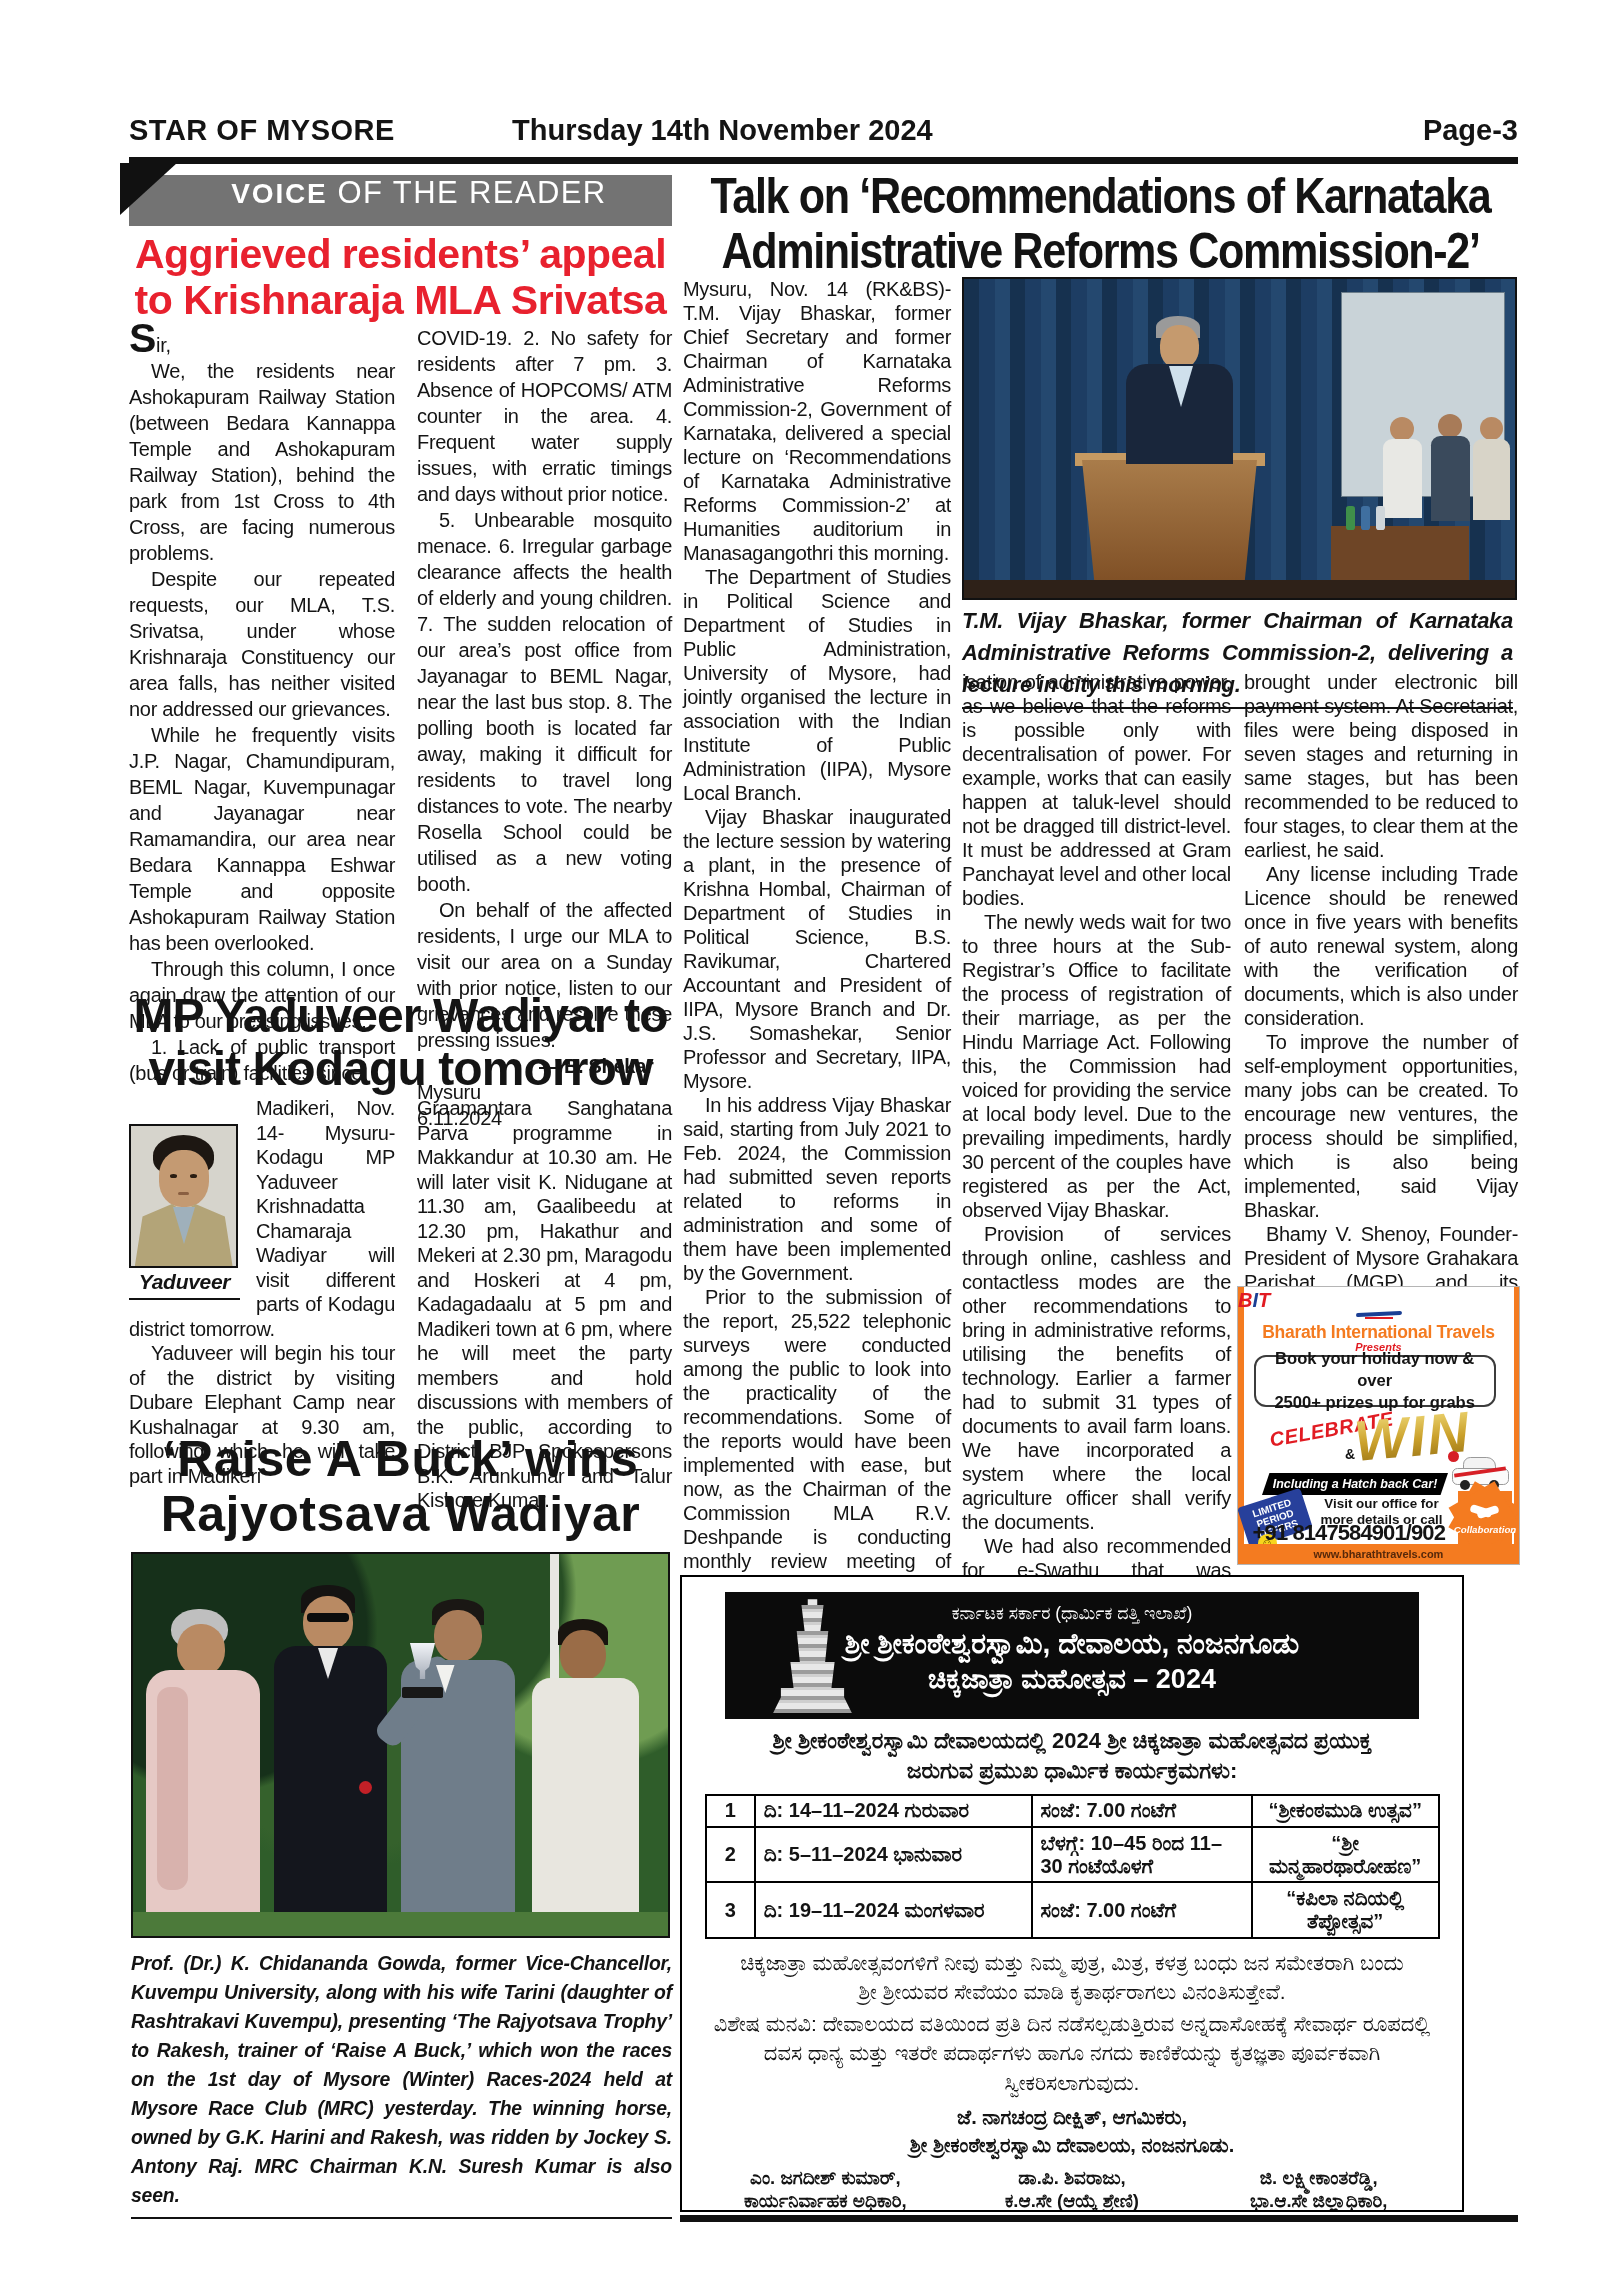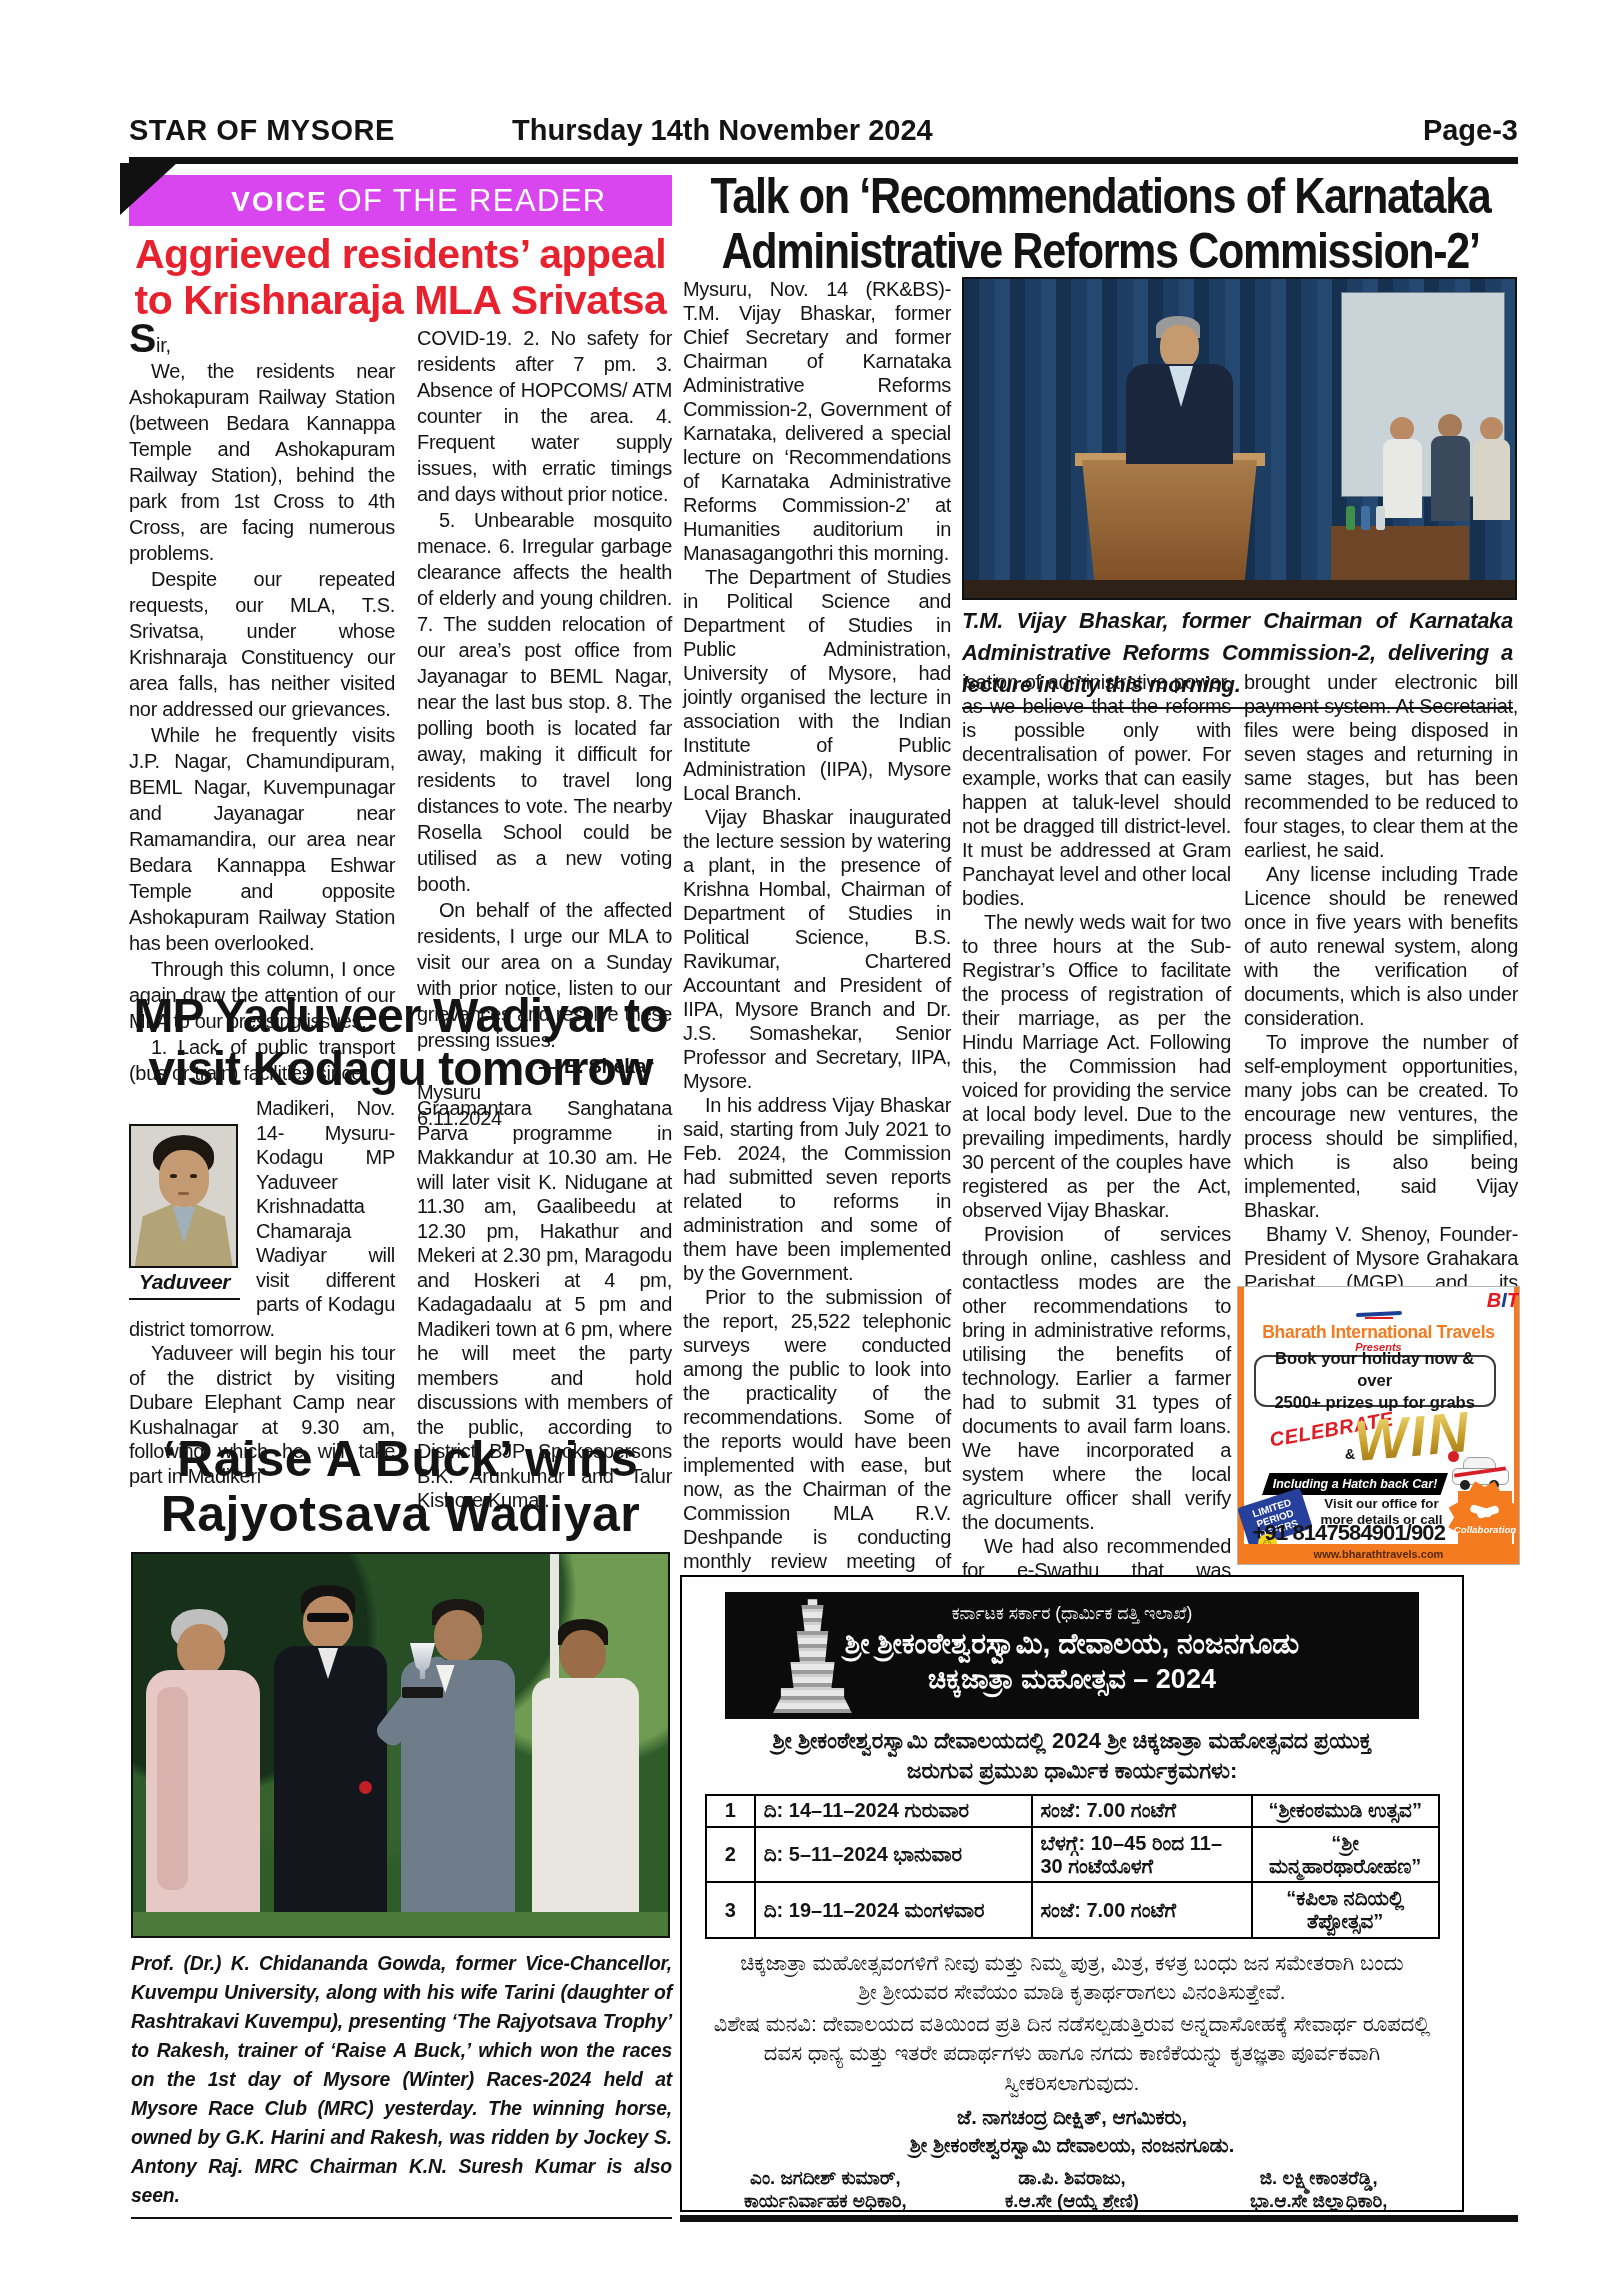--- a/index.html
+++ b/index.html
@@ -8,22 +8,22 @@
         font-family:"Liberation Sans",sans-serif;color:#141414;overflow:hidden;}
   .abs{position:absolute;}
 
   
   .mast-paper{left:129px;top:114px;font-size:29px;font-weight:bold;letter-spacing:0.5px;}
   .mast-date{left:512px;top:114px;font-size:29px;font-weight:bold;}
   .mast-page{left:1384px;top:114px;width:134px;text-align:right;font-size:29px;font-weight:bold;}
   .mast-rule{left:129px;top:157px;width:1389px;height:6.5px;background:#111;}
 
   
-  .voice-banner{left:129px;top:175px;width:543px;height:51px;background:#d946ef;
-                display:flex;align-items:center;justify-content:center;}
+  .voice-banner{left:129px;top:175px;width:543px;height:51px;background:#737373;
+                display:flex;justify-content:center;}
   .voice-banner .fold{position:absolute;left:-9.2px;top:-12px;width:0;height:0;
                 border-top:52px solid #111;border-right:57px solid transparent;}
   .voice-text{color:#fff;font-size:31px;letter-spacing:1.4px;white-space:nowrap;padding-left:37px;}
   .voice-text b{font-weight:800;font-size:28px;letter-spacing:1.8px;}
 
   .red-headline{left:129px;top:231px;width:543px;text-align:center;color:#e8212e;
                 font-size:41px;line-height:46px;font-weight:bold;letter-spacing:-0.5px;}
 
   
   .jtext p{margin:0;text-indent:22px;text-align:justify;}
@@ -107,21 +107,21 @@
   .talk-floor{position:absolute;left:0;bottom:0;width:100%;height:18.5px;background:#2e2118;}
   .talk-caption{left:962px;top:605px;width:551px;font-size:22px;line-height:32px;
                 font-weight:bold;font-style:italic;text-align:justify;letter-spacing:-0.3px;
                 border-bottom:2.8px solid #111;padding-bottom:5.5px;}
 
   
   .ad{left:1237px;top:1286px;width:281px;height:277px;background:#fff;border:0.9px solid #b5b5b5;overflow:hidden;}
   .ad-strip{position:absolute;top:0;bottom:0;width:5.5px;background:#f47b20;}
   .ad-bar{position:absolute;left:5.5px;right:5.5px;bottom:0;height:20px;background:#f47b20;
           display:flex;align-items:center;justify-content:center;font-size:11px;font-weight:800;color:#56280a;}
-  .bit-logo{position:absolute;left:0;right:0;top:2.8px;text-align:right;font-style:italic;font-weight:900;font-size:20px;line-height:20px;}
+  .bit-logo{position:absolute;left:0;right:0;top:2.8px;text-align:left;font-style:italic;font-weight:900;font-size:20px;line-height:20px;}
   .bit-logo .r{color:#e11b22;} .bit-logo .n{color:#1b3f94;}
   .bit-swoosh{position:absolute;left:118px;top:25px;width:46px;height:3.7px;background:#1b3f94;border-radius:2.8px;transform:rotate(-3deg);}
   .bit-tag{position:absolute;left:127px;top:30px;width:28px;height:1.8px;background:#e11b22;}
   .ad-title{position:absolute;left:0;right:0;top:35px;text-align:center;color:#f47b20;
             font-size:17.5px;font-weight:800;letter-spacing:-0.3px;}
   .ad-presents{position:absolute;left:0;right:0;top:54px;text-align:center;color:#e11b22;
                font-size:11px;font-weight:700;font-style:italic;}
   .offer-box{position:absolute;left:15.7px;top:68px;width:238px;height:48px;border:2.8px solid #3c3c3c;border-radius:12px;
              display:flex;flex-direction:column;align-items:center;justify-content:center;
              font-size:16.6px;line-height:22px;font-weight:800;text-align:center;}

